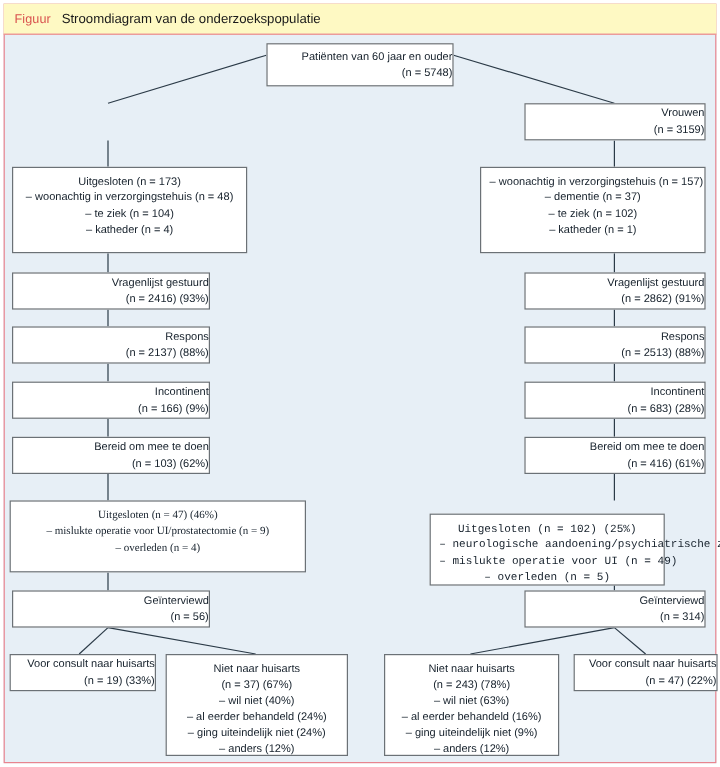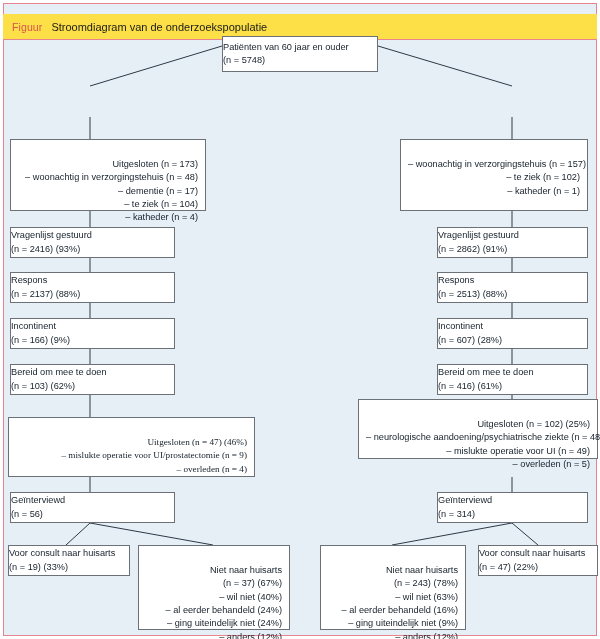--- a/index.html
+++ b/index.html
@@ -28,25 +28,24 @@
     background: #e7eff6;
   }
   .caption-bar {
     position: absolute;
     left: 3px;
     top: 3px;
     width: 594px;
     height: 26px;
     box-sizing: border-box;
     border-bottom: 1px solid #e8848f;
-    background: #fde047;
+    background: #fef9c3;
     display: flex;
     align-items: center;
     padding-left: 9px;
-    margin-top: 11px;
   }
   .caption-label {
     color: #d9534f;
     font-size: 10.5px;
     letter-spacing: .1px;
     margin-right: 9px;
   }
   .caption-title {
     color: #1a1a1a;
     font-size: 11px;
@@ -64,27 +63,27 @@
     box-sizing: border-box;
     background: #ffffff;
     border: 1px solid #6b7176;
     font-size: 9.2px;
     color: #15202b;
     line-height: 1.45;
   }
   .box.center {
     display: flex;
     flex-direction: column;
-    align-items: flex-start;
+    align-items: flex-end;
     justify-content: center;
     text-align: center;
   }
   .box.listbox {
-    padding: 18px 7px 4px 7px;
-    text-align: right;
+    padding: 5px 7px 4px 7px;
+    text-align: center;
   }
   .box .ln { display: block; white-space: nowrap; }
   .box .li { display: block; white-space: nowrap; }
   .box.listbox .li { padding-left: 0; }
 </style>
 </head>
 <body>
 
 <div id="figure-root">
 
@@ -124,31 +123,35 @@
       <line x1="512" y1="523" x2="538" y2="545"></line>
     </g>
   </svg>
 
   <div class="box center" style="left:222px; top:36px; width:156px; height:36px;">
     <span class="ln">Patiënten van 60 jaar en ouder</span>
     <span class="ln">(n = 5748)</span>
   </div>
 
 
+  <div class="box center" style="left:437px; top:86px; width:151px; height:31px;">
+    <span class="ln">Vrouwen</span>
+    <span class="ln">(n = 3159)</span>
+  </div>
 
   <div class="box listbox" style="left:10px; top:139px; width:196px; height:72px;">
     <span class="ln">Uitgesloten (n = 173)</span>
     <span class="li">– woonachtig in verzorgingstehuis (n = 48)</span>
-    <span class="li">– dementie (n = 17)</span>
     <span class="li">– te ziek (n = 104)</span>
     <span class="li">– katheder (n = 4)</span>
   </div>
 
   <div class="box listbox" style="left:400px; top:139px; width:188px; height:72px;">
     <span class="li">– woonachtig in verzorgingstehuis (n = 157)</span>
+    <span class="li">– dementie (n = 37)</span>
     <span class="li">– te ziek (n = 102)</span>
     <span class="li">– katheder (n = 1)</span>
   </div>
 
   <div class="box center" style="left:10px; top:227px; width:165px; height:31px;">
     <span class="ln">Vragenlijst gestuurd</span>
     <span class="ln">(n = 2416) (93%)</span>
   </div>
   <div class="box center" style="left:437px; top:227px; width:151px; height:31px;">
     <span class="ln">Vragenlijst gestuurd</span>
@@ -163,38 +166,38 @@
     <span class="ln">Respons</span>
     <span class="ln">(n = 2513) (88%)</span>
   </div>
 
   <div class="box center" style="left:10px; top:318px; width:165px; height:31px;">
     <span class="ln">Incontinent</span>
     <span class="ln">(n = 166) (9%)</span>
   </div>
   <div class="box center" style="left:437px; top:318px; width:151px; height:31px;">
     <span class="ln">Incontinent</span>
-    <span class="ln">(n = 607) (28%)</span>
+    <span class="ln">(n = 683) (28%)</span>
   </div>
 
   <div class="box center" style="left:10px; top:364px; width:165px; height:31px;">
     <span class="ln">Bereid om mee te doen</span>
     <span class="ln">(n = 103) (62%)</span>
   </div>
   <div class="box center" style="left:437px; top:364px; width:151px; height:31px;">
     <span class="ln">Bereid om mee te doen</span>
     <span class="ln">(n = 416) (61%)</span>
   </div>
 
   <div class="box listbox" style="left:8px; top:417px; width:247px; height:60px;font-family:Liberation Serif, serif;">
     <span class="ln">Uitgesloten (n = 47) (46%)</span>
     <span class="li">– mislukte operatie voor UI/prostatectomie (n = 9)</span>
     <span class="li">– overleden (n = 4)</span>
   </div>
-  <div class="box listbox" style="left:358px; top:399px; width:240px; height:60px;">
+  <div class="box listbox" style="left:358px; top:428px; width:196px; height:60px;font-family:Liberation Mono, monospace;">
     <span class="ln">Uitgesloten (n = 102) (25%)</span>
     <span class="li">– neurologische aandoening/psychiatrische ziekte (n = 48)</span>
     <span class="li">– mislukte operatie voor UI (n = 49)</span>
     <span class="li">– overleden (n = 5)</span>
   </div>
 
   <div class="box center" style="left:10px; top:492px; width:165px; height:31px;">
     <span class="ln">Geïnterviewd</span>
     <span class="ln">(n = 56)</span>
   </div>

